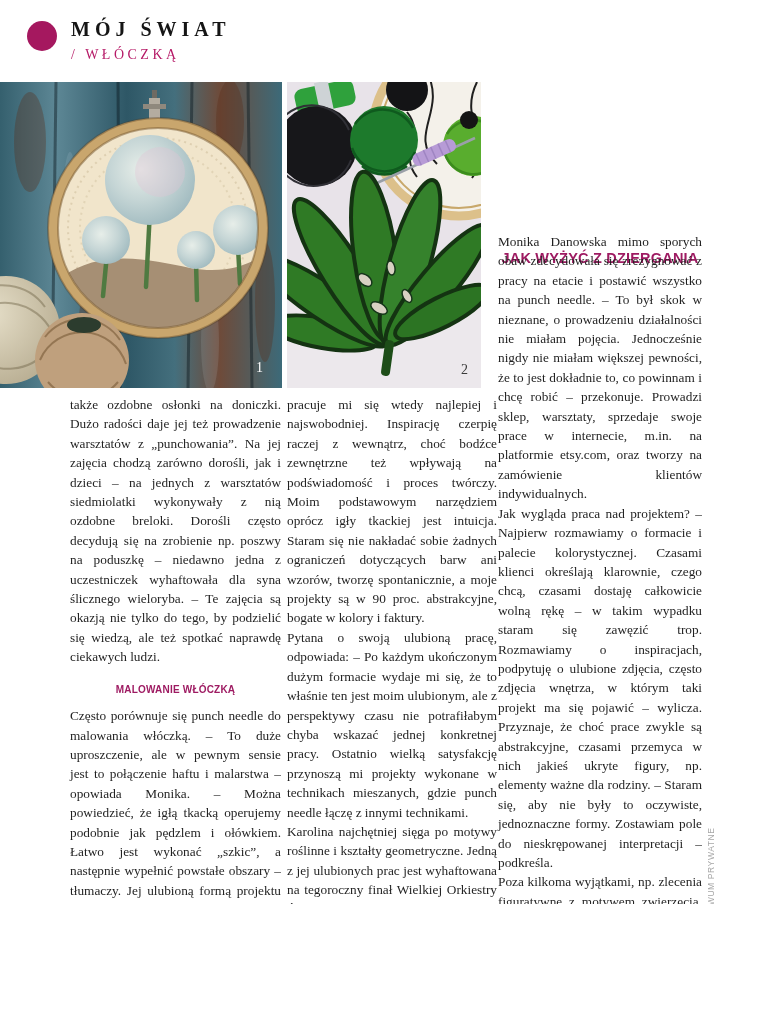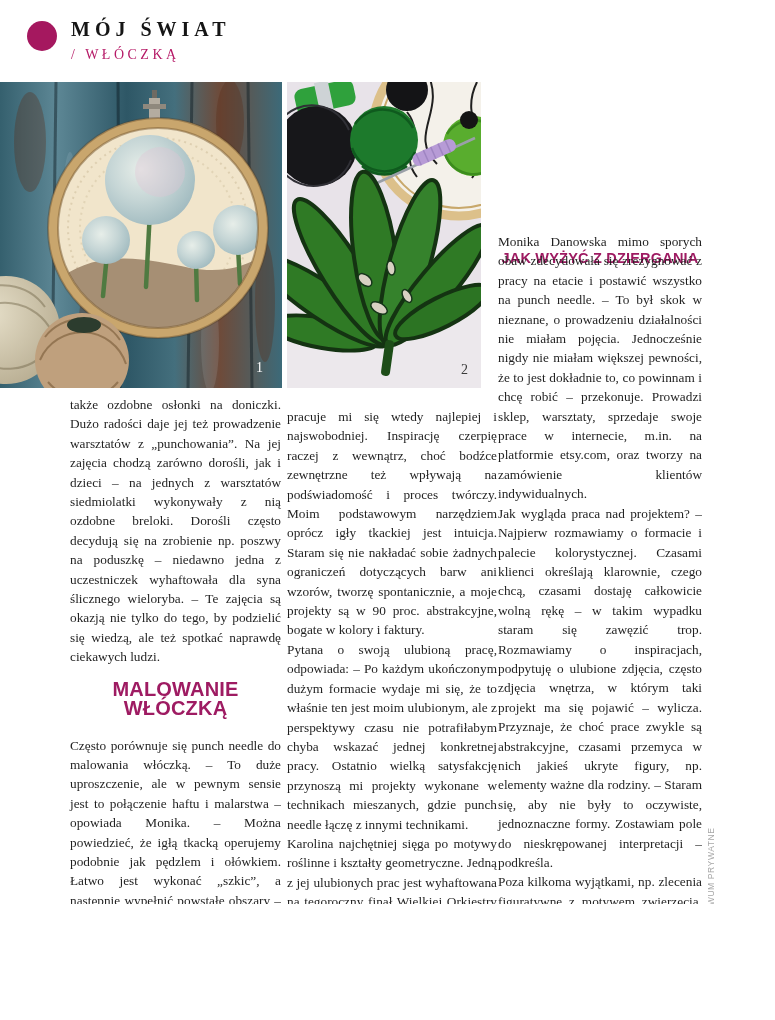--- a/index.html
+++ b/index.html
@@ -22,25 +22,25 @@
   
   .caption { position:absolute; left:498px; top:86px; width:262px;
     font-family:"Liberation Sans", sans-serif; font-size:10.5px; line-height:1.5;
     color:#9a9a9a; }
   .caption div { margin:0; }
   
   .bodytext { font-size:13.3px; line-height:19.4px; text-align:justify; }
   .bodytext p { margin:0; }
   .col { position:absolute; }
   .col-1 { left:70px;  top:395px; width:211px; }
-  .col-2 { left:287px; top:395px; width:210px;margin-top:12px; }
+  .col-2 { left:287px; top:395px; width:210px; }
   .col-3 { left:498px; top:232px; width:204px; }
   .subhead { font-family:"Liberation Sans", sans-serif; font-weight:bold;
-    font-size:20px; color:#9e1b62; text-align:center; letter-spacing:0.2px;
-    margin:13px 0 17px 0; }
+    font-size:10px; color:#9e1b62; text-align:center; letter-spacing:0.2px;
+    margin:13px 0 7px 0; }
   .col3-head { position:absolute; left:498px; top:210px; width:204px;
     font-family:"Liberation Sans", sans-serif; font-weight:bold; font-size:14.5px;
     color:#9e1b62; text-align:center; letter-spacing:0.2px;margin-top:40px; }
   
   .footer { position:absolute; left:78px; top:982px; display:flex;
     align-items:baseline; gap:14px; }
   .page-num { font-size:13.5px; color:#0f172a; letter-spacing:1px; }
   .brand-word { font-family:"Liberation Sans", sans-serif; font-weight:bold;
     font-size:14px; color:#4a4a4a; letter-spacing:0.2px; }
   .social { font-size:18px; color:#a16207; letter-spacing:0.8px; }

